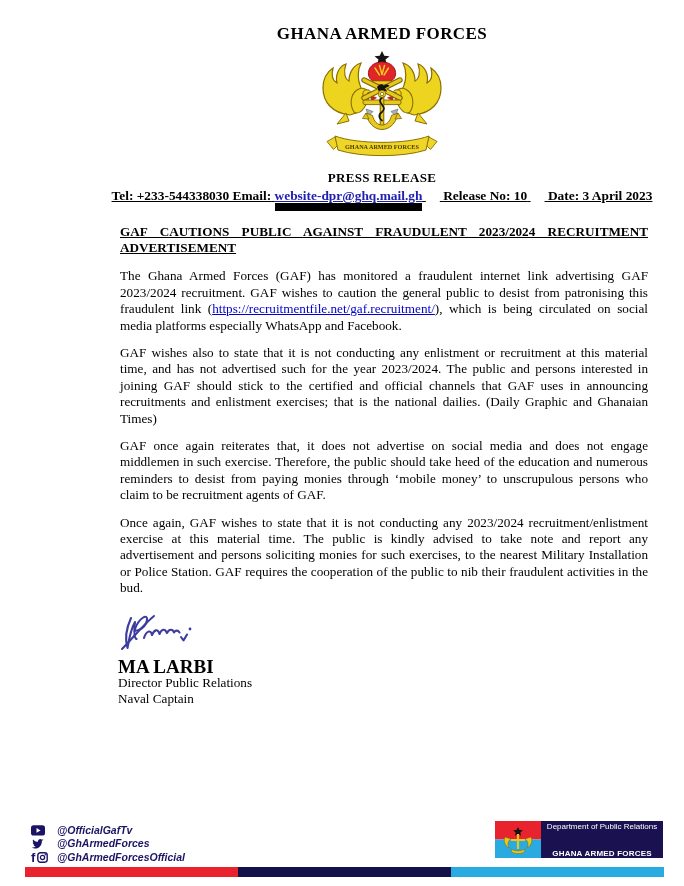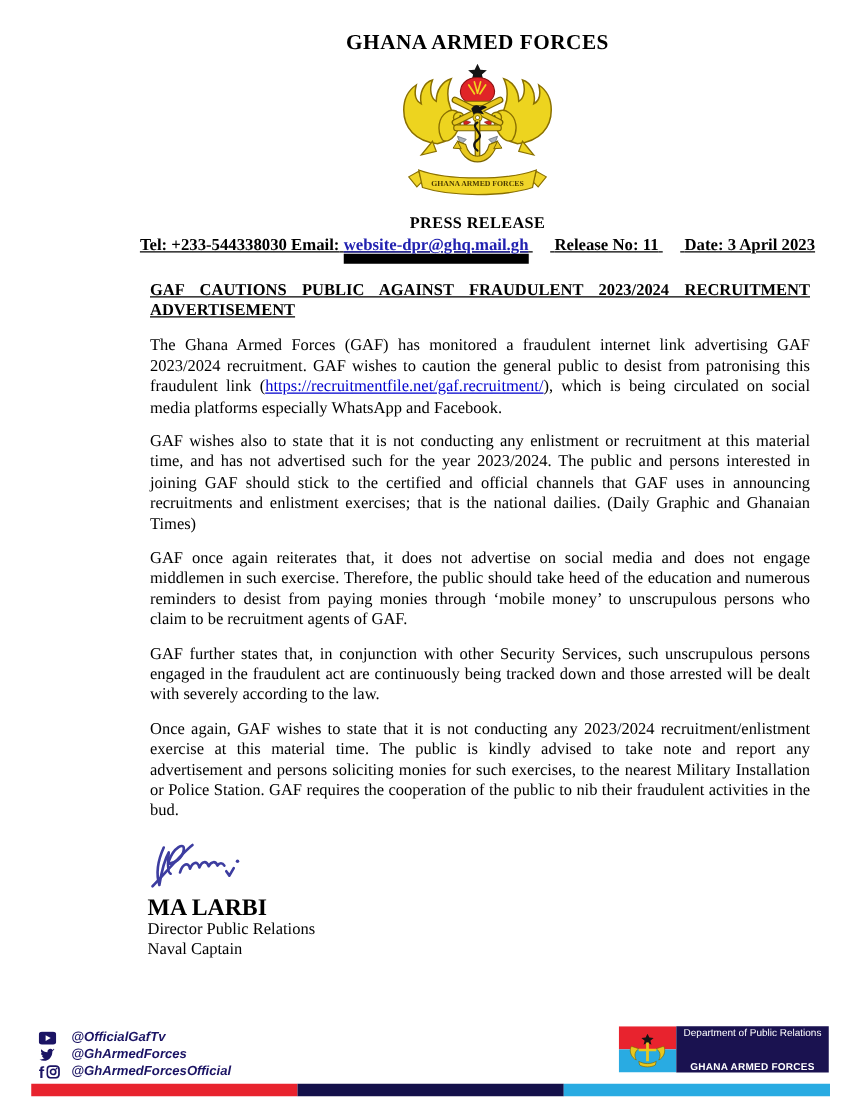--- a/index.html
+++ b/index.html
@@ -104,35 +104,34 @@
       <text x="66" y="99.5" text-anchor="middle" font-size="6.2" font-weight="bold" fill="#4a3a00" font-family="Liberation Serif, serif">GHANA ARMED FORCES</text>
     </svg>
 
     <div class="press-release">PRESS RELEASE</div>
 
     <div class="issued-block">
       <div class="u">
         <span>Tel: +233-544338030 Email:</span>
         <span class="email-link">website-dpr@ghq.mail.gh</span>
         <span class="sp"></span>
-        <span>Release No: 11</span>
+        <span>Release No: 10</span>
         <span class="sp"></span>
         <span>Date: 3 April 2023</span>
       </div>
     </div>
   </div>
 
   <div class="content">
     <div class="heading">GAF CAUTIONS PUBLIC AGAINST FRAUDULENT 2023/2024 RECRUITMENT ADVERTISEMENT</div>
 
     <p><span>The Ghana Armed Forces (GAF) has monitored a fraudulent internet link advertising GAF 2023/2024 recruitment. GAF wishes to caution the general public to desist from patronising this fraudulent link (</span><span class="doc-link">https://recruitmentfile.net/gaf.recruitment/</span><span>), which is being circulated on social media platforms especially WhatsApp and Facebook.</span></p>
 
     <p>GAF wishes also to state that it is not conducting any enlistment or recruitment at this material time, and has not advertised such for the year 2023/2024. The public and persons interested in joining GAF should stick to the certified and official channels that GAF uses in announcing recruitments and enlistment exercises; that is the national dailies. (Daily Graphic and Ghanaian Times)</p>
     <p>GAF once again reiterates that, it does not advertise on social media and does not engage middlemen in such exercise. Therefore, the public should take heed of the education and numerous reminders to desist from paying monies through ‘mobile money’ to unscrupulous persons who claim to be recruitment agents of GAF.</p>
-    <p>GAF further states that, in conjunction with other Security Services, such unscrupulous persons engaged in the fraudulent act are continuously being tracked down and those arrested will be dealt with severely according to the law.</p>
     <p>Once again, GAF wishes to state that it is not conducting any 2023/2024 recruitment/enlistment exercise at this material time. The public is kindly advised to take note and report any advertisement and persons soliciting monies for such exercises, to the nearest Military Installation or Police Station. GAF requires the cooperation of the public to nib their fraudulent activities in the bud.</p>
   </div>
 
   <div class="sig-area">
     <svg class="sig-svg" width="92" height="44" viewBox="0 0 92 44">
       <g fill="none" stroke="#3d3da0" stroke-width="2.1" stroke-linecap="round" stroke-linejoin="round">
         <path d="M4 38 C14 28 26 13 36 5"></path>
         <path d="M13 7 C8 18 7 29 9.5 37 C11.5 25 14 16 17 11 C16 20 16 27 18.5 28"></path>
         <path d="M17 18 C21 7 30 2 29 9 C28 16 21 20 16.5 20"></path>
         <path d="M26 27 C28 20 33 18 34 24 C36 19 40 17 41.5 23 C43.5 18 47 17 49 22 C51 18 54.5 17.5 56 21.5 C57.5 19 60 19 61.5 21.5"></path>

